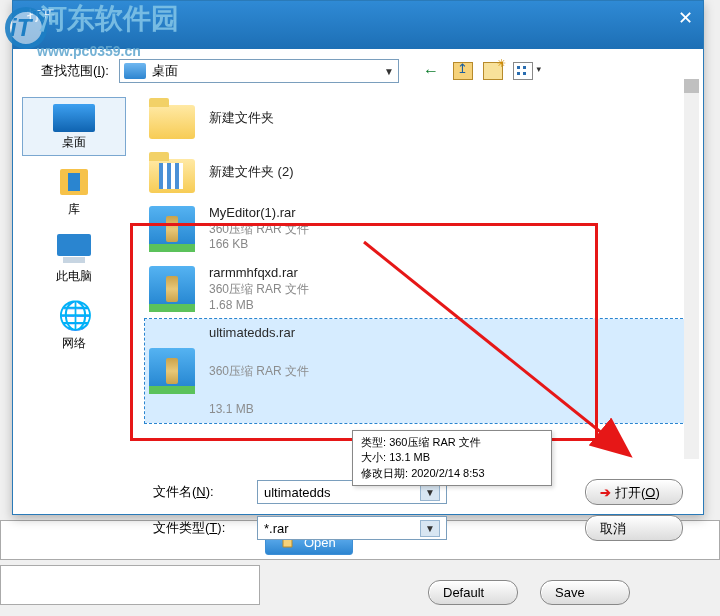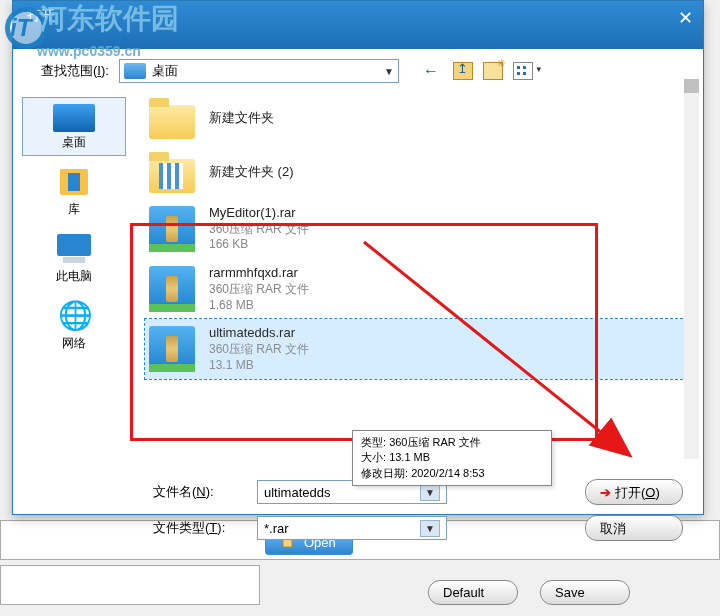--- a/index.html
+++ b/index.html
@@ -65,21 +65,21 @@
 .ficon.folder::before { content:""; position:absolute; left:0; top:-7px; width:20px; height:9px; background:#f2d167; border-radius:2px 2px 0 0;}
 .ficon.folder2 .inner { position:absolute; left:10px; top:4px; width:24px; height:26px; background:repeating-linear-gradient(90deg,#4a90d6 0 4px,#fff 4px 8px);}
 .ficon.rar { background: linear-gradient(#55b3f2,#1e7fcc); border-radius: 3px; }
 .ficon.rar::after { content:""; position:absolute; left:17px; top:10px; width:12px; height:26px; background: linear-gradient(#caa24a,#e8c878,#caa24a); border-radius:2px; }
 .ficon.rar::before { content:""; position:absolute; left:0; bottom:0; width:100%; height:8px; background:#5bc25b; }
 .finfo { display: flex; flex-direction: column; font-size: 13px; line-height: 1.3; }
 .fname { color: #222; }
 .ftype { color: #888; font-size: 12px; }
 .fsize { color: #888; font-size: 12px; }
 .frow.selected { outline: 1px dashed #2a85d0; background: #d6ecff; }
-.frow.selected .finfo { opacity:.95; }
+.frow.selected .finfo { opacity:.95;gap:22px; }
 
 .red-box { position: absolute; left: 130px; top: 223px; width: 468px; height: 218px; border: 3px solid #e61717; z-index: 25; pointer-events:none; }
 .arrow-svg { position: absolute; left: 358px; top: 236px; z-index: 30; pointer-events:none; }
 
 .scrollbar { position:absolute; right:4px; top:78px; width:15px; height:380px; background:#f0f0f0; }
 .scrollbar .thumb { width:100%; height:14px; background:#c0c0c0; }
 
 .bottom-fields { padding: 10px 20px 0 140px; font-size:13px; }
 .brow { display:flex; align-items:center; gap:14px; margin-bottom:10px; position:relative; }
 .blabel u { text-decoration: underline; }

